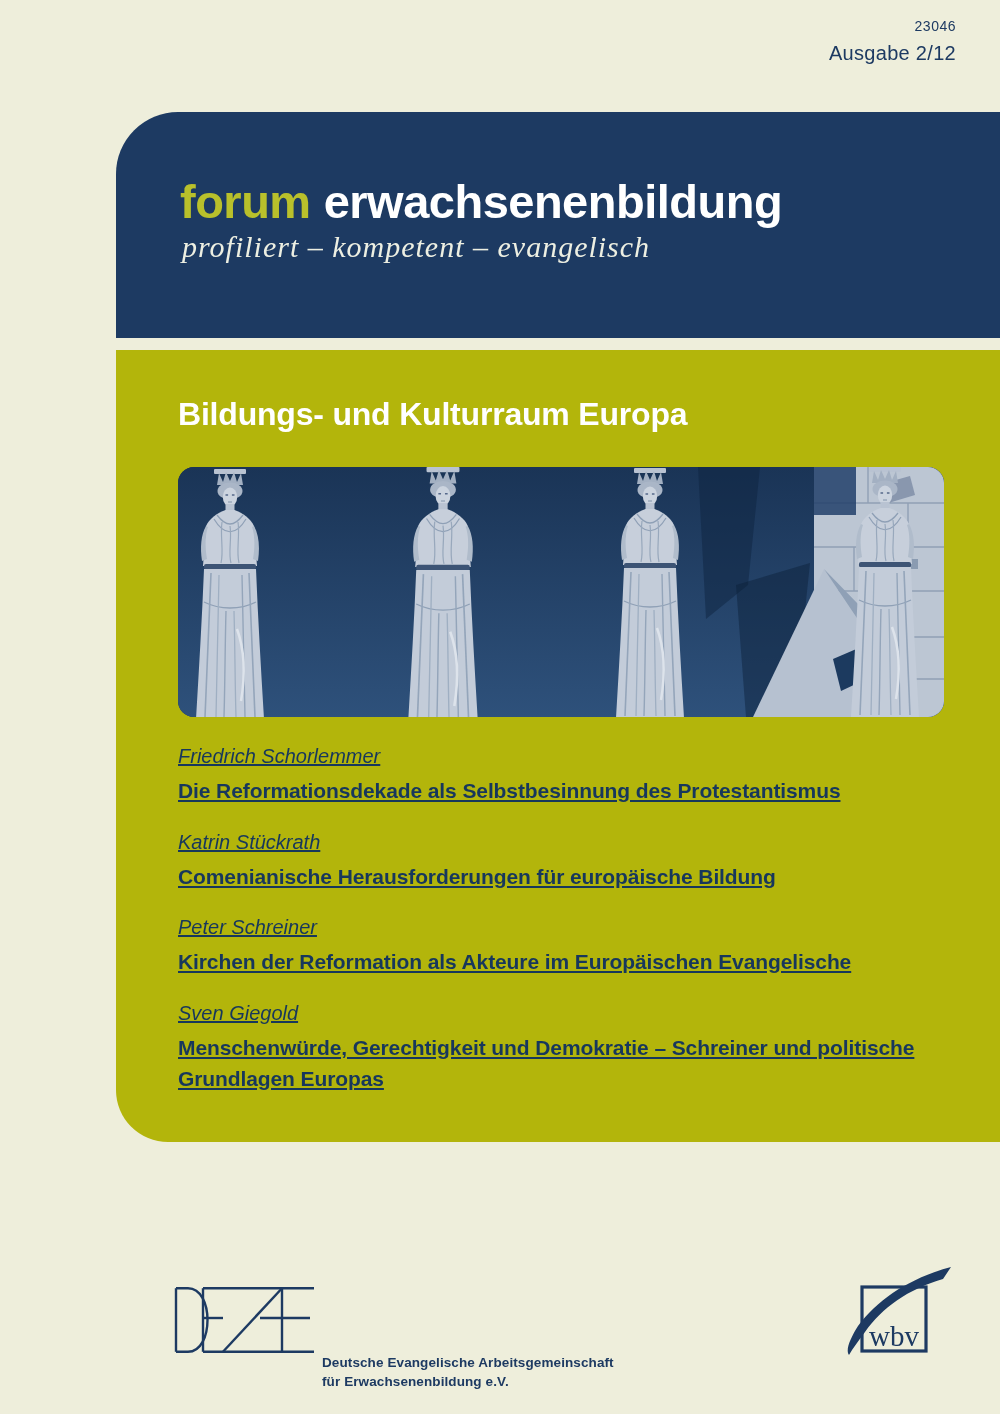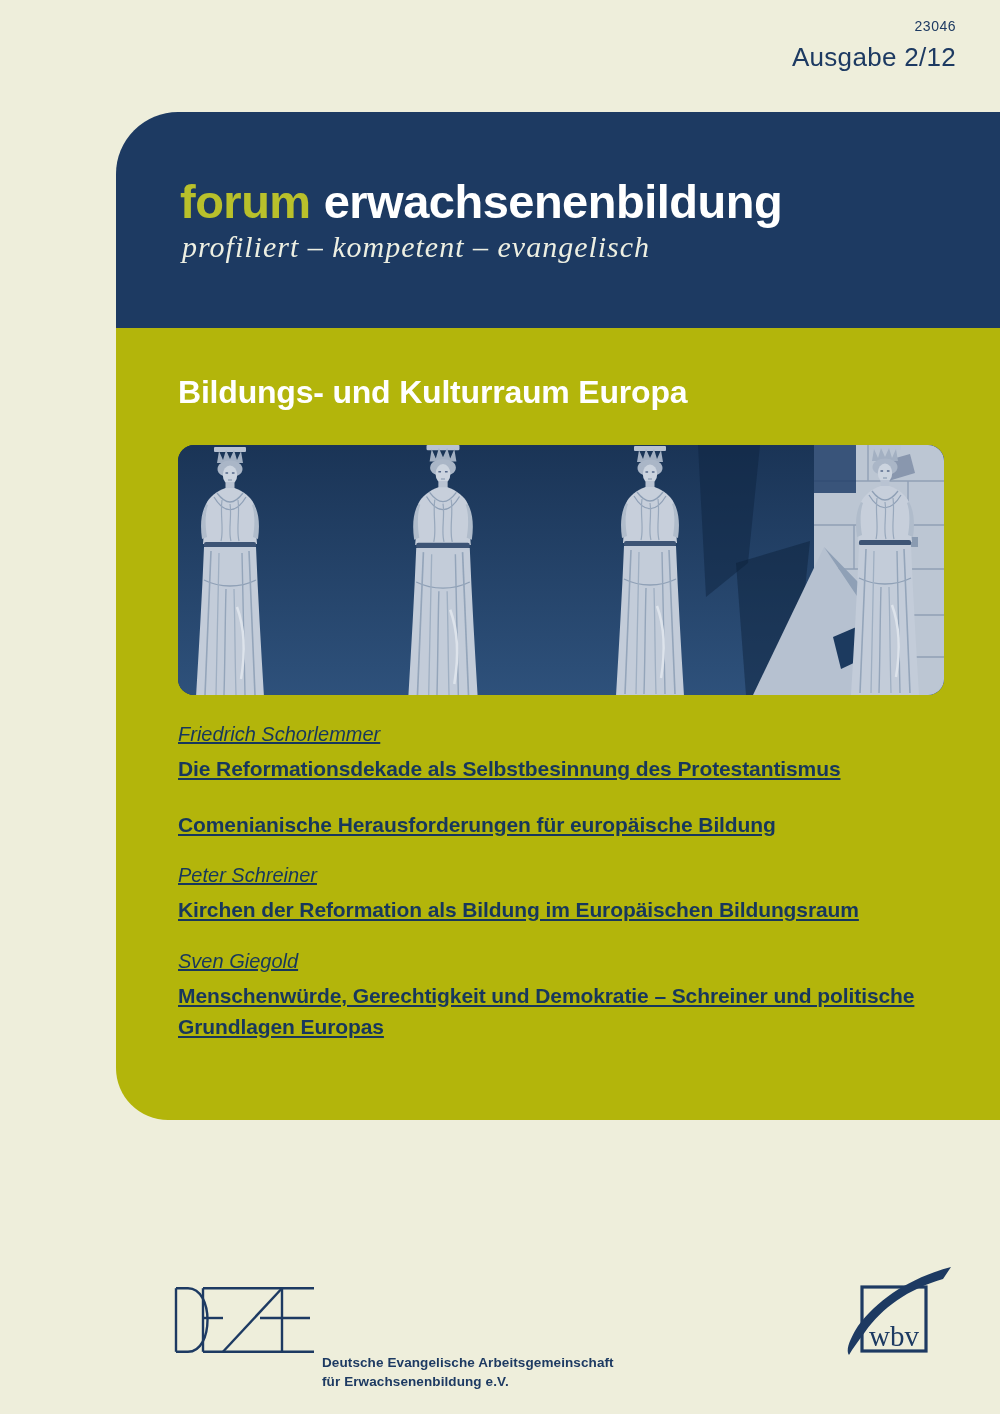--- a/index.html
+++ b/index.html
@@ -11,21 +11,21 @@
     overflow:hidden;
     font-family:"Liberation Sans", sans-serif;
     margin:0 auto;
   }
   
   .corner-info{
     position:absolute;top:18px;right:44px;
     text-align:right;color:#1d3a62;
   }
   .code{font-size:14px;letter-spacing:.5px;margin-bottom:8px;}
-  .issue{font-size:26px;letter-spacing:.3px;}
+  .issue{font-size:20px;letter-spacing:.3px;}
 
   
   .masthead{
     position:absolute;left:116px;right:0;top:112px;height:226px;
     background:#1d3a62;
     border-top-left-radius:62px;
   }
   .masthead h1{
     position:absolute;left:64px;top:62px;margin:0;
     font-size:47px;font-weight:bold;letter-spacing:-0.5px;
@@ -36,21 +36,21 @@
   .subtitle{
     position:absolute;left:66px;top:118px;margin:0;
     font-family:"Liberation Serif", serif;
     font-size:30px;color:#edefe2;letter-spacing:1px;
     white-space:nowrap;
     font-style:italic;
   }
 
   
   .body-block{
-    position:absolute;left:116px;right:0;top:328px;height:792px;
+    position:absolute;left:116px;right:0;top:350px;height:792px;
     background:#b3b50b;
     border-bottom-left-radius:52px;
   }
   .body-block h2{
     position:absolute;left:62px;top:46px;margin:0;
     font-size:32px;font-weight:bold;color:#ffffff;
     letter-spacing:-0.2px;white-space:nowrap;
   }
   .photo{
     position:absolute;left:62px;top:117px;
@@ -178,25 +178,26 @@
         <use href="#caryatid" transform="translate(707,0)"></use>
       </svg>
     </div>
 
     <div class="articles">
       <div class="article">
         <p class="author">Friedrich Schorlemmer</p>
         <p class="title">Die Reformationsdekade als Selbstbesinnung des Protestantismus</p>
       </div>
       <div class="article">
+        <p class="author">Katrin Stückrath</p>
         <p class="title">Comenianische Herausforderungen für europäische Bildung</p>
       </div>
       <div class="article">
         <p class="author">Peter Schreiner</p>
-        <p class="title">Kirchen der Reformation als Bildung im Europäischen Bildungsraum</p>
+        <p class="title">Kirchen der Reformation als Akteure im Europäischen Evangelische</p>
       </div>
       <div class="article">
         <p class="author">Sven Giegold</p>
         <p class="title">Menschenwürde, Gerechtigkeit und Demokratie – Schreiner und politische Grundlagen Europas</p>
       </div>
     </div>
   </section>
 
   <svg class="deae-logo" width="142" height="66" viewBox="0 0 142 66" role="img" aria-label="DEÆ">
     <g stroke="#1d3a62" stroke-width="2.4" fill="none">

